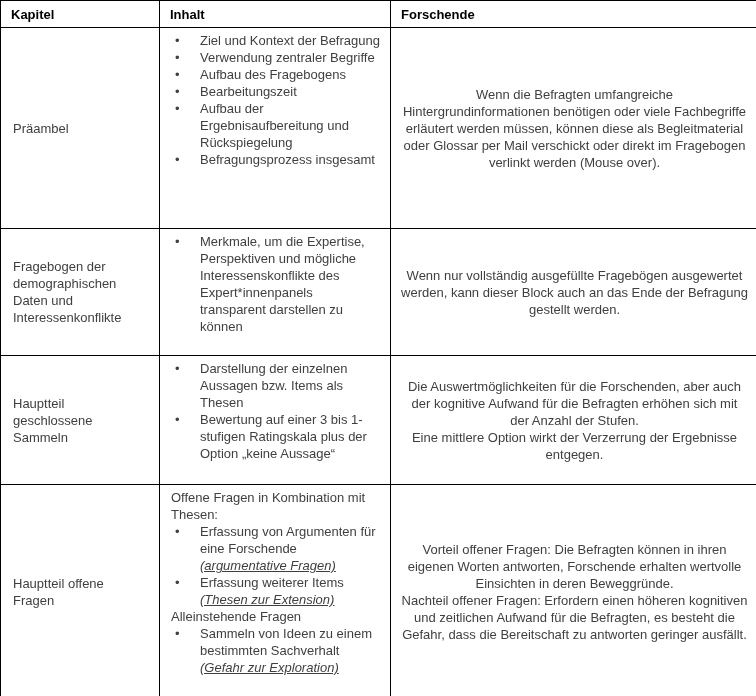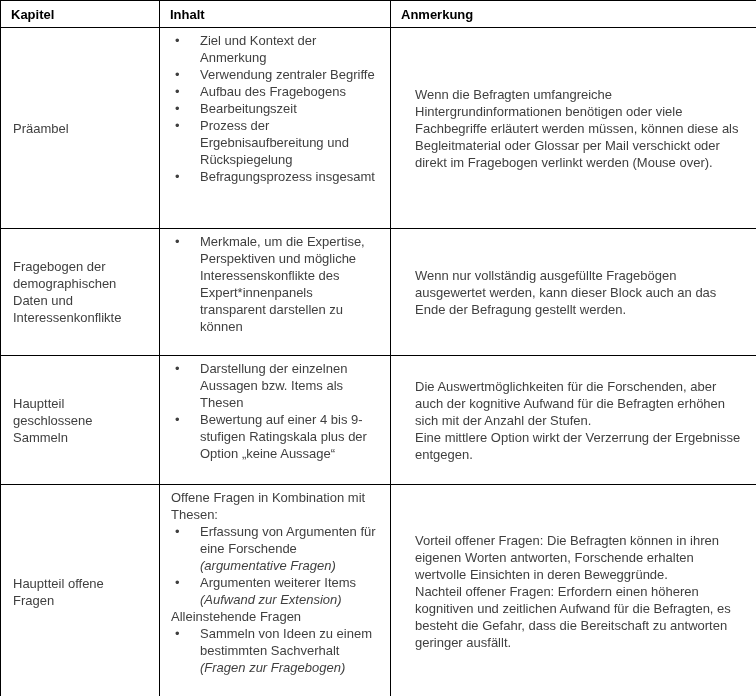--- a/index.html
+++ b/index.html
@@ -35,98 +35,100 @@
   td.kapitel {
     vertical-align: middle;
     padding: 2px 14px 2px 12px;
   }
   td.inhalt {
     vertical-align: top;
     padding: 4px 8px 2px 11px;
   }
   td.anmerkung {
     vertical-align: middle;
-    padding: 2px 8px 2px 24px;
+    padding: 2px 8px 2px 10px;
+    text-align: center;
   }
   .bullet-item {
     position: relative;
     padding-left: 29px;
   }
   .bullet-item::before {
     content: "\2022";
     position: absolute;
     left: 4px;
     top: 0;
   }
   .plain-line {
     padding-left: 0;
   }
   .italic {
     font-style: italic;
+    text-decoration: underline;
   }
 </style>
 </head>
 <body>
 
 <table class="doc-table">
   <colgroup>
     <col style="width:159px">
     <col style="width:231px">
     <col style="width:366px">
   </colgroup>
   <thead>
     <tr>
       <th>Kapitel</th>
       <th>Inhalt</th>
-      <th>Anmerkung</th>
+      <th>Forschende</th>
     </tr>
   </thead>
   <tbody>
       <tr style="height: 201px;">
         <td class="kapitel">Präambel</td>
         <td class="inhalt">
-          <div class="bullet-item"><span>Ziel und Kontext der Anmerkung</span></div>
+          <div class="bullet-item"><span>Ziel und Kontext der Befragung</span></div>
           <div class="bullet-item"><span>Verwendung zentraler Begriffe</span></div>
           <div class="bullet-item"><span>Aufbau des Fragebogens</span></div>
           <div class="bullet-item"><span>Bearbeitungszeit</span></div>
-          <div class="bullet-item"><span>Prozess der Ergebnisaufbereitung und Rückspiegelung</span></div>
+          <div class="bullet-item"><span>Aufbau der Ergebnisaufbereitung und Rückspiegelung</span></div>
           <div class="bullet-item"><span>Befragungsprozess insgesamt</span></div>
         </td>
         <td class="anmerkung">
           <div>Wenn die Befragten umfangreiche Hintergrundinformationen benötigen oder viele Fachbegriffe erläutert werden müssen, können diese als Begleitmaterial oder Glossar per Mail verschickt oder direkt im Fragebogen verlinkt werden (Mouse over).</div>
         </td>
       </tr>
       <tr style="height: 127px;">
         <td class="kapitel">Fragebogen der demographischen Daten und Interessenkonflikte</td>
         <td class="inhalt">
           <div class="bullet-item"><span>Merkmale, um die Expertise, Perspektiven und mögliche Interessenskonflikte des Expert*innenpanels transparent darstellen zu können</span></div>
         </td>
         <td class="anmerkung">
           <div>Wenn nur vollständig ausgefüllte Fragebögen ausgewertet werden, kann dieser Block auch an das Ende der Befragung gestellt werden.</div>
         </td>
       </tr>
       <tr style="height: 129px;">
         <td class="kapitel">Hauptteil geschlossene Sammeln</td>
         <td class="inhalt">
           <div class="bullet-item"><span>Darstellung der einzelnen Aussagen bzw. Items als Thesen</span></div>
-          <div class="bullet-item"><span>Bewertung auf einer 4 bis 9-stufigen Ratingskala plus der Option „keine Aussage“</span></div>
+          <div class="bullet-item"><span>Bewertung auf einer 3 bis 1-stufigen Ratingskala plus der Option „keine Aussage“</span></div>
         </td>
         <td class="anmerkung">
           <div>Die Auswertmöglichkeiten für die Forschenden, aber auch der kognitive Aufwand für die Befragten erhöhen sich mit der Anzahl der Stufen.</div>
           <div>Eine mittlere Option wirkt der Verzerrung der Ergebnisse entgegen.</div>
         </td>
       </tr>
       <tr style="height: 214px;">
         <td class="kapitel">Hauptteil offene Fragen</td>
         <td class="inhalt">
           <div class="plain-line"><span>Offene Fragen in Kombination mit Thesen:</span></div>
           <div class="bullet-item"><span>Erfassung von Argumenten für eine Forschende </span><span class="italic">(argumentative Fragen)</span></div>
-          <div class="bullet-item"><span>Argumenten weiterer Items </span><span class="italic">(Aufwand zur Extension)</span></div>
+          <div class="bullet-item"><span>Erfassung weiterer Items </span><span class="italic">(Thesen zur Extension)</span></div>
           <div class="plain-line"><span>Alleinstehende Fragen</span></div>
-          <div class="bullet-item"><span>Sammeln von Ideen zu einem bestimmten Sachverhalt </span><span class="italic">(Fragen zur Fragebogen)</span></div>
+          <div class="bullet-item"><span>Sammeln von Ideen zu einem bestimmten Sachverhalt </span><span class="italic">(Gefahr zur Exploration)</span></div>
         </td>
         <td class="anmerkung">
           <div>Vorteil offener Fragen: Die Befragten können in ihren eigenen Worten antworten, Forschende erhalten wertvolle Einsichten in deren Beweggründe.</div>
           <div>Nachteil offener Fragen: Erfordern einen höheren kognitiven und zeitlichen Aufwand für die Befragten, es besteht die Gefahr, dass die Bereitschaft zu antworten geringer ausfällt.</div>
         </td>
       </tr>
     </tbody>
 </table>
 
 </body></html>

